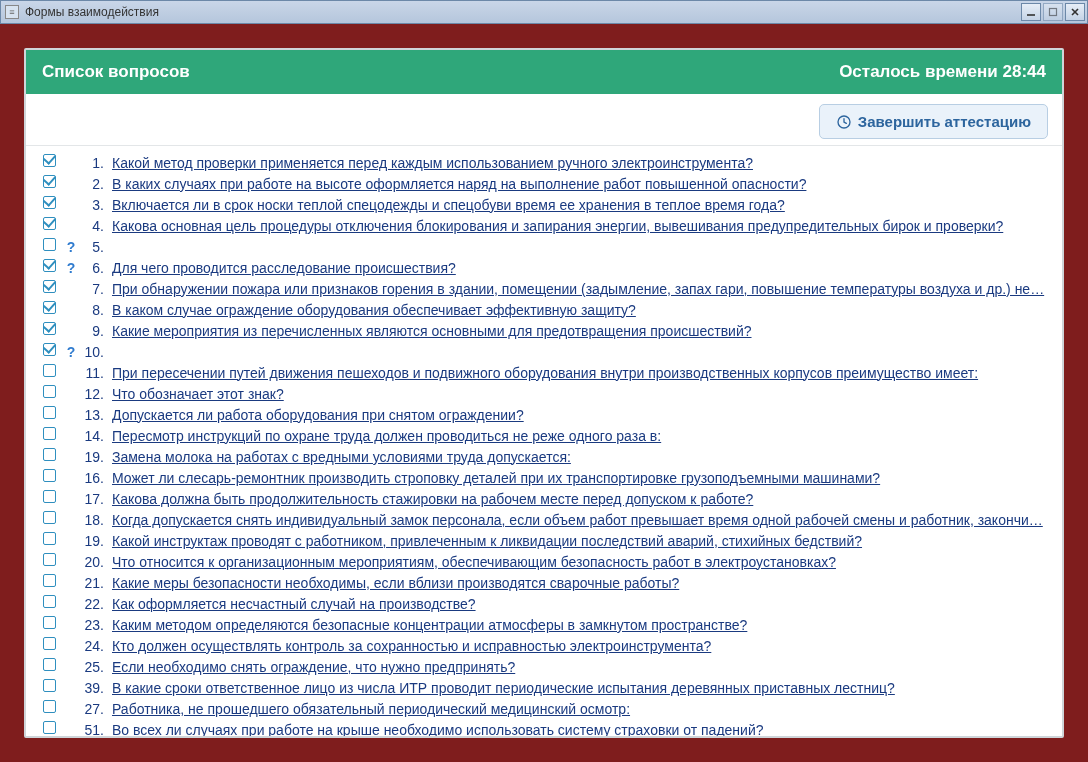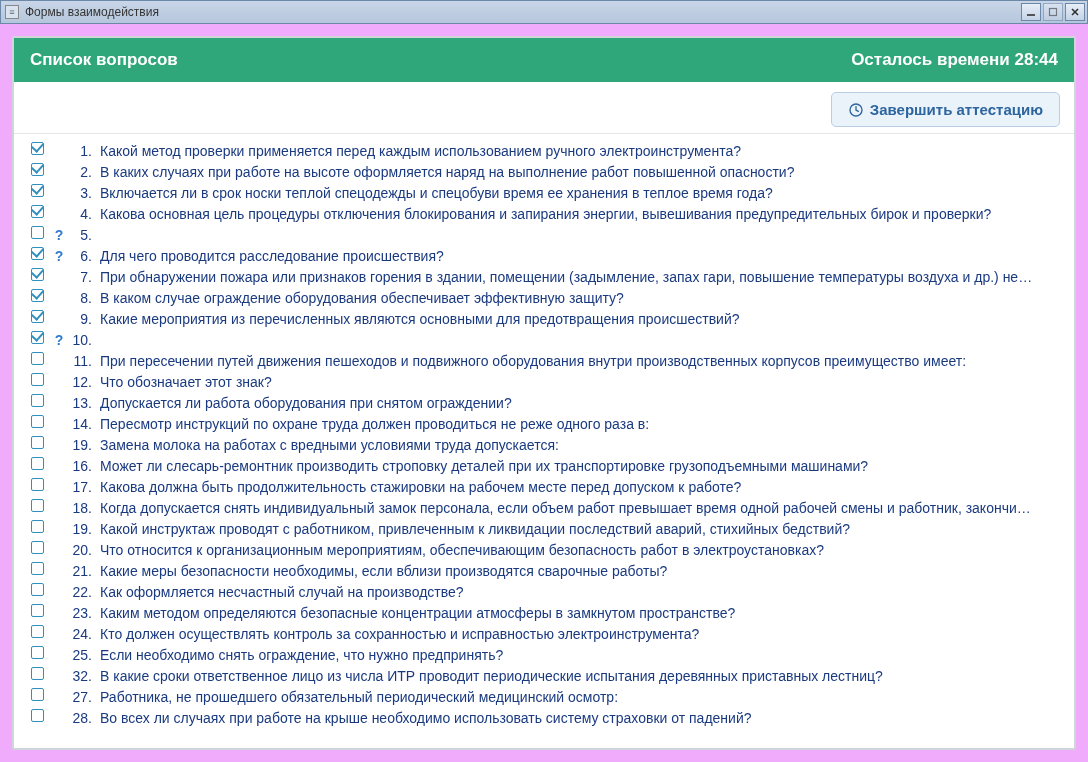--- a/index.html
+++ b/index.html
@@ -15,21 +15,21 @@
   }
   .titlebar-left { display: flex; align-items: center; gap: 6px; }
   .title-icon { width: 14px; height: 14px; background: #d7e3f0; border: 1px solid #888; display:inline-flex; align-items:center; justify-content:center; font-size:9px; color:#666; }
   .win-buttons { display:flex; gap:2px; }
   .win-btn {
     width: 20px; height: 18px; border: 1px solid #6c88a8; background: linear-gradient(to bottom,#e7eef7,#c4d3e6);
     display:flex; align-items:center; justify-content:center; font-size:11px; cursor:pointer; color:#333;
   }
   .win-btn.disabled { opacity:.55; }
   
-  .app-body { padding: 12px; background:#f0abfc; height: calc(762px - 24px); }
+  .app-body { padding: 24px; background:#7f1d1d; height: calc(762px - 24px); }
   .panel {
     border: 2px solid #cfd5d9;
     background: #fff;
     height: 100%;
     display:flex; flex-direction:column;
     border-radius: 2px;
   }
   .header-bar {
     background: #2fa77a;
     color: #fff;
@@ -68,21 +68,21 @@
     gap: 6px;
     padding: 1.5px 0;
     font-size: 14px;
     line-height: 18px;
     white-space: nowrap;
   }
   .status-col { width: 18px; flex:0 0 18px; display:flex; justify-content:center; align-items:center; }
   .hint-col { width: 14px; flex:0 0 14px; display:flex; justify-content:center; align-items:center; }
   .num-col { flex:0 0 auto; min-width: 22px; text-align:right; color:#1a3a80; padding-right:2px; }
   .text-col { flex:1; overflow:hidden; text-overflow:ellipsis; }
-  .q-link { color:#1a3a80; cursor:pointer; }
+  .q-link { color:#1a3a80; text-decoration: underline; cursor:pointer; }
   .checkbox {
     width:13px; height:13px; border: 1.5px solid #2f8fbf; border-radius:2px; background:#fff;
     display:flex; align-items:center; justify-content:center;
   }
   .checkbox.checked::after {
     content:""; width:10px; height:6px; border-left:2px solid #2f8fbf; border-bottom:2px solid #2f8fbf;
     transform: translateY(-2px) rotate(-48deg);
   }
   .hint-mark { color:#2f7bcf; font-weight:bold; font-size:14px; cursor:pointer; }
   
@@ -342,36 +342,36 @@
             </div>
             <div class="hint-col"></div>
             <div class="num-col">25.</div>
             <div class="text-col"><a class="q-link">Если необходимо снять ограждение, что нужно предпринять?</a></div>
           </div>
           <div class="q-row">
             <div class="status-col">
               <div class="checkbox"></div>
             </div>
             <div class="hint-col"></div>
-            <div class="num-col">32.</div>
+            <div class="num-col">39.</div>
             <div class="text-col"><a class="q-link">В какие сроки ответственное лицо из числа ИТР проводит периодические испытания деревянных приставных лестниц?</a></div>
           </div>
           <div class="q-row">
             <div class="status-col">
               <div class="checkbox"></div>
             </div>
             <div class="hint-col"></div>
             <div class="num-col">27.</div>
             <div class="text-col"><a class="q-link">Работника, не прошедшего обязательный периодический медицинский осмотр:</a></div>
           </div>
           <div class="q-row">
             <div class="status-col">
               <div class="checkbox"></div>
             </div>
             <div class="hint-col"></div>
-            <div class="num-col">28.</div>
+            <div class="num-col">51.</div>
             <div class="text-col"><a class="q-link">Во всех ли случаях при работе на крыше необходимо использовать систему страховки от падений?</a></div>
           </div>
         </div>
     </div>
 
   </div>
 </div>
 
 </body></html>

